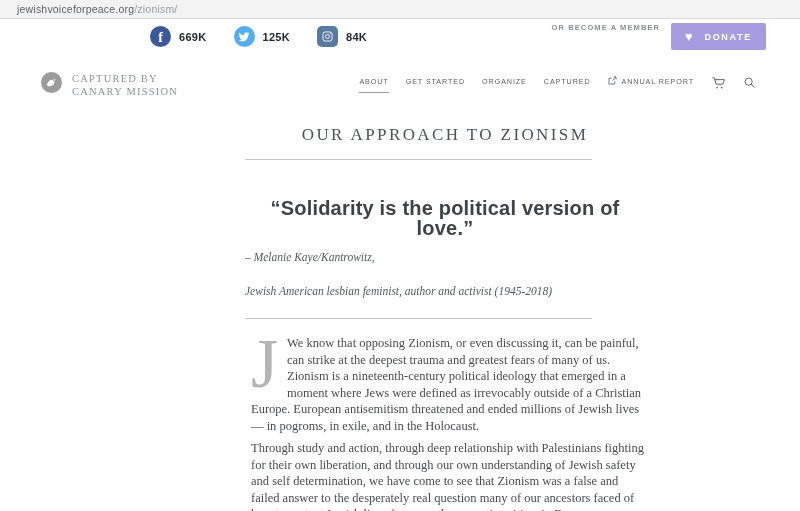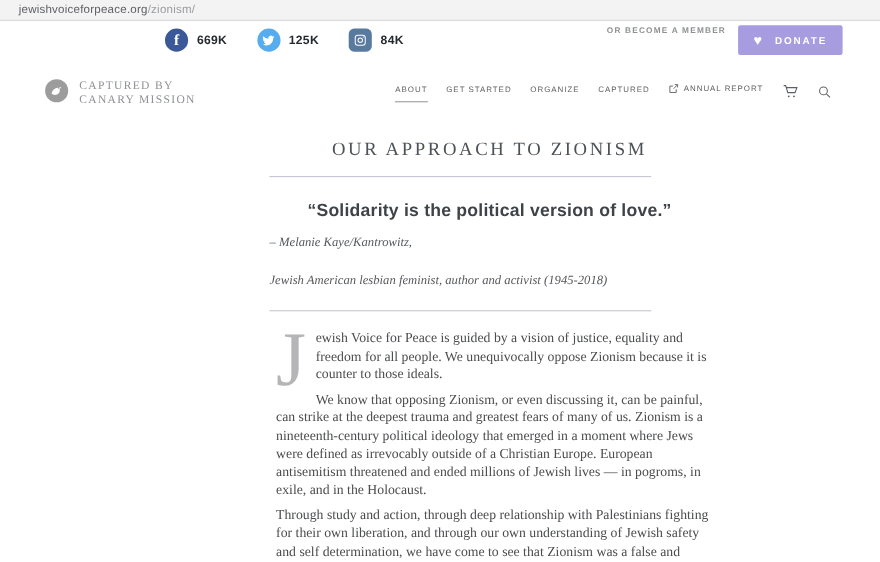--- a/index.html
+++ b/index.html
@@ -42,35 +42,35 @@
   .donate-btn .heart { font-size:13px; line-height:1; }
 
   
   .header { display:flex; justify-content:space-between; align-items:center; padding:21px 44px 12px 40px; }
   .logo { display:flex; align-items:center; gap:9px; cursor:pointer; }
   .logo-text { font-size:10.5px; letter-spacing:1.2px; color:#8f9194; line-height:13px; font-weight:500;font-family:Liberation Serif, serif; }
   .nav { display:flex; align-items:center; gap:17px; }
   .nav-item {
     font-size:7.2px; letter-spacing:.9px; color:#5d6064; font-weight:500;
     padding-bottom:6px; border-bottom:1px solid transparent; cursor:pointer;
-    display:flex; align-items:flex-start; gap:5px;
+    display:flex; align-items:center; gap:5px;
   }
   .nav-item.active { border-bottom-color:#9b9da0; }
   .icon-btn { cursor:pointer; padding-bottom:4px; }
   .icon-btn svg { display:block; }
 
   
   .content { margin-left:245px; width:400px; }
   .page-title {
     margin:14px 0 0 0; text-align:center; font-weight:400;
     font-size:17px; letter-spacing:2.4px; color:#4d5257; line-height:21px;font-family:Liberation Serif, serif;
   }
   .rule { border:none; border-top:1px solid #c6c6d4; width:347px; margin:14px 0 0 0; height:0; }
   .quote {
-    margin-top:21px; text-align:center; font-size:16px; font-weight:700;
+    margin-top:38px; text-align:center; font-size:20px; font-weight:700;
     color:#3e4347; letter-spacing:.2px; line-height:20px;
   }
   .attr {
     font-family:"Liberation Serif", serif; font-style:italic;
     color:#55585c; font-size:11.5px; line-height:14px;
   }
   .attr.l1 { margin-top:12px; }
   .attr.l2 { margin-top:20px; }
   .rule.second { margin-top:20px; }
 
@@ -196,19 +196,18 @@
     <hr class="rule">
 
     <div class="quote">“Solidarity is the political version of love.”</div>
     <div class="attr l1">– Melanie Kaye/Kantrowitz,</div>
     <div class="attr l2">Jewish American lesbian feminist, author and activist (1945-2018)</div>
 
     <hr class="rule second">
 
     <div class="article">
       <span class="dropcap">J</span>
-      <p>ewish Voice for Peace is guided by a vision of justice, equality and freedom for all people. We unequivocally oppose Zionism because it is counter to those ideals.</p>
       <p>We know that opposing Zionism, or even discussing it, can be painful, can strike at the deepest trauma and greatest fears of many of us. Zionism is a nineteenth-century political ideology that emerged in a moment where Jews were defined as irrevocably outside of a Christian Europe. European antisemitism threatened and ended millions of Jewish lives — in pogroms, in exile, and in the Holocaust.</p>
       <p>Through study and action, through deep relationship with Palestinians fighting for their own liberation, and through our own understanding of Jewish safety and self determination, we have come to see that Zionism was a false and failed answer to the desperately real question many of our ancestors faced of how to protect Jewish lives from murderous antisemitism in Europe.</p>
     </div>
   </div>
 
 </div>
 
 </body></html>

